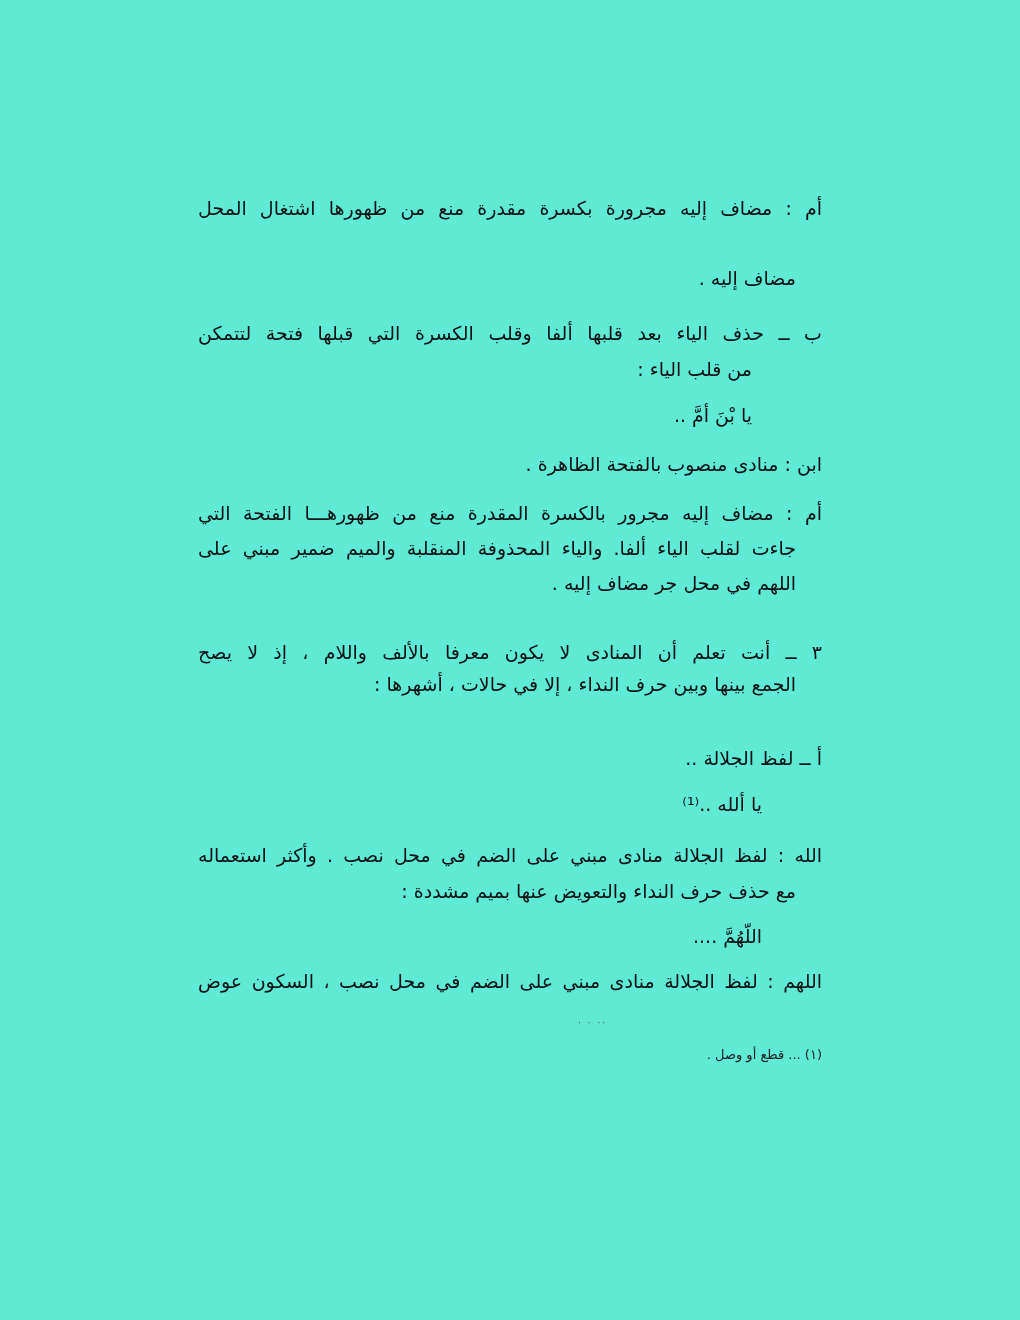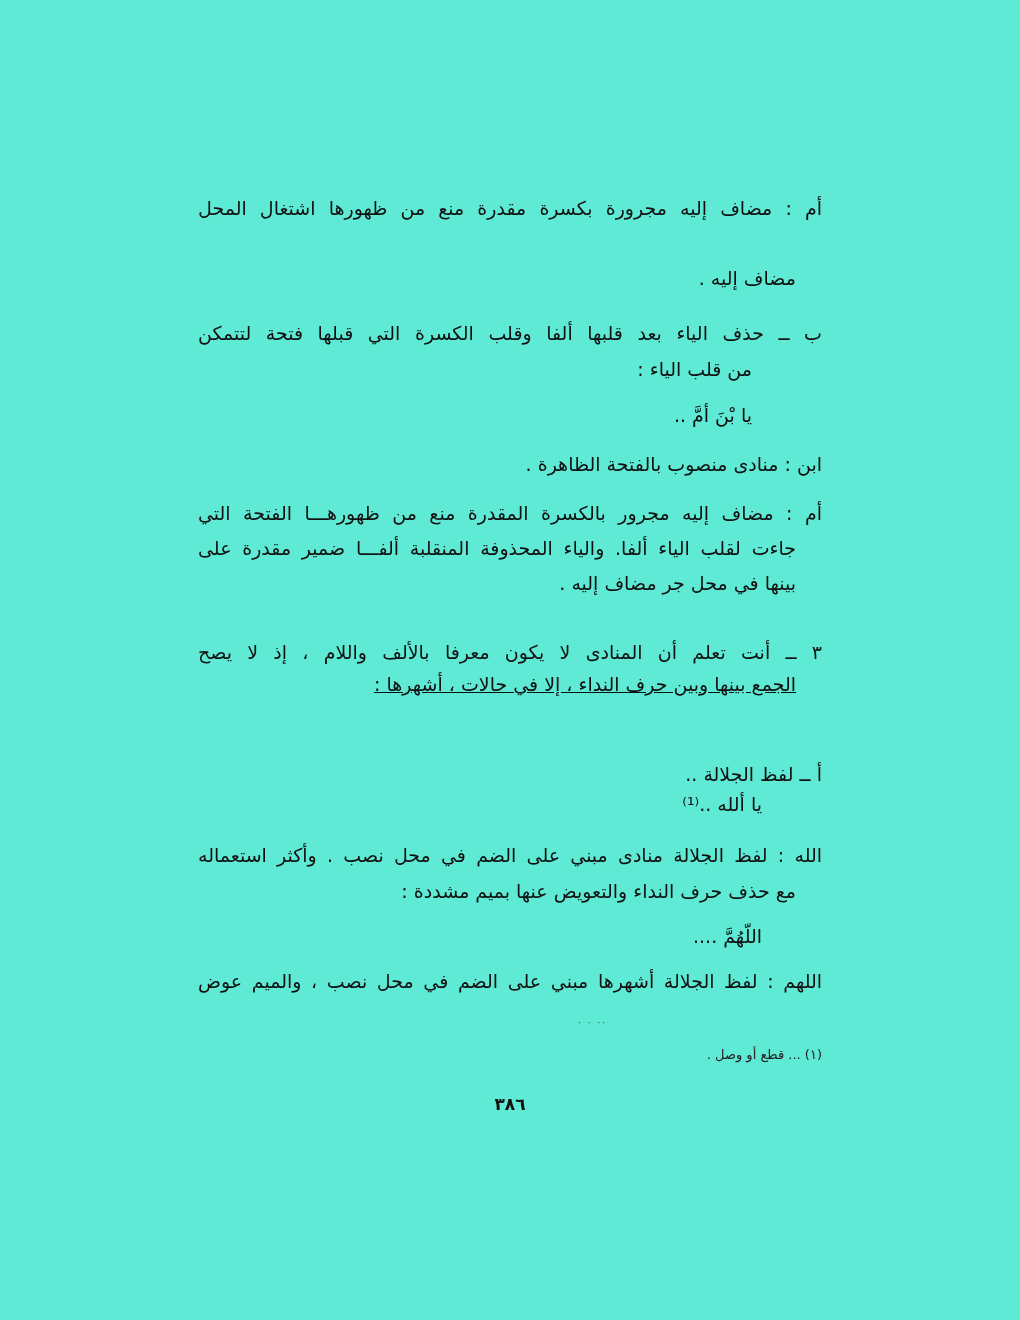--- a/index.html
+++ b/index.html
@@ -73,33 +73,32 @@
   <div class="line indent" style="top:263px;">مضاف إليه .</div>
 
   <div class="line justify" style="top:318px;">ب ــ حذف الياء بعد قلبها ألفا وقلب الكسرة التي قبلها فتحة لتتمكن</div>
   <div class="line indent3" style="top:354px;">من قلب الياء :</div>
 
   <div class="line indent3" style="top:400px;">يا بْنَ أمَّ ..</div>
 
   <div class="line" style="top:449px;">ابن : منادى منصوب بالفتحة الظاهرة .</div>
 
   <div class="line justify" style="top:498px;">أم : مضاف إليه مجرور بالكسرة المقدرة منع من ظهورهـــا الفتحة التي</div>
-  <div class="line indent" style="top:533px; width:598px; text-align:justify; text-align-last:justify;">جاءت لقلب الياء ألفا. والياء المحذوفة المنقلبة ألفـــا ضمير مقدرة على</div>
-  <div class="line indent" style="top:568px;">بينها في محل جر مضاف إليه .</div>
+  <div class="line indent" style="top:533px; width:598px; text-align:justify; text-align-last:justify;">جاءت لقلب الياء ألفا. والياء المحذوفة المنقلبة والميم ضمير مبني على</div>
+  <div class="line indent" style="top:568px;">اللهم في محل جر مضاف إليه .</div>
 
   <div class="line justify" style="top:637px;">٣ ــ أنت تعلم أن المنادى لا يكون معرفا بالألف واللام ، إذ لا يصح</div>
-  <div class="line indent" style="top:669px;text-decoration:underline;">الجمع بينها وبين حرف النداء ، إلا في حالات ، أشهرها :</div>
+  <div class="line indent" style="top:669px;">الجمع بينها وبين حرف النداء ، إلا في حالات ، أشهرها :</div>
 
-  <div class="line" style="top:743px;margin-top:16px;">أ ــ لفظ الجلالة ..</div>
+  <div class="line" style="top:743px;">أ ــ لفظ الجلالة ..</div>
   <div class="line indent2" style="top:789px;">يا ألله ..⁽¹⁾</div>
 
   <div class="line justify" style="top:840px;">الله : لفظ الجلالة منادى مبني على الضم في محل نصب . وأكثر استعماله</div>
   <div class="line indent" style="top:876px;">مع حذف حرف النداء والتعويض عنها بميم مشددة :</div>
   <div class="line indent2" style="top:921px;">اللّهُمَّ ....</div>
 
-  <div class="line justify" style="top:966px;">اللهم : لفظ الجلالة أشهرها مبني على الضم في محل نصب ، والميم عوض</div>
+  <div class="line justify" style="top:966px;">اللهم : لفظ الجلالة منادى مبني على الضم في محل نصب ، السكون عوض</div>
 
   <div class="sep-dots" style="top:1018px; left:578px;">·   ·  ··</div>
   <div class="footnote" style="top:1045px;">(١) ... قطع أو وصل .</div>
 
-  <div class="page-number">٣٨٦</div>
 
 </div>
 
 </body></html>

